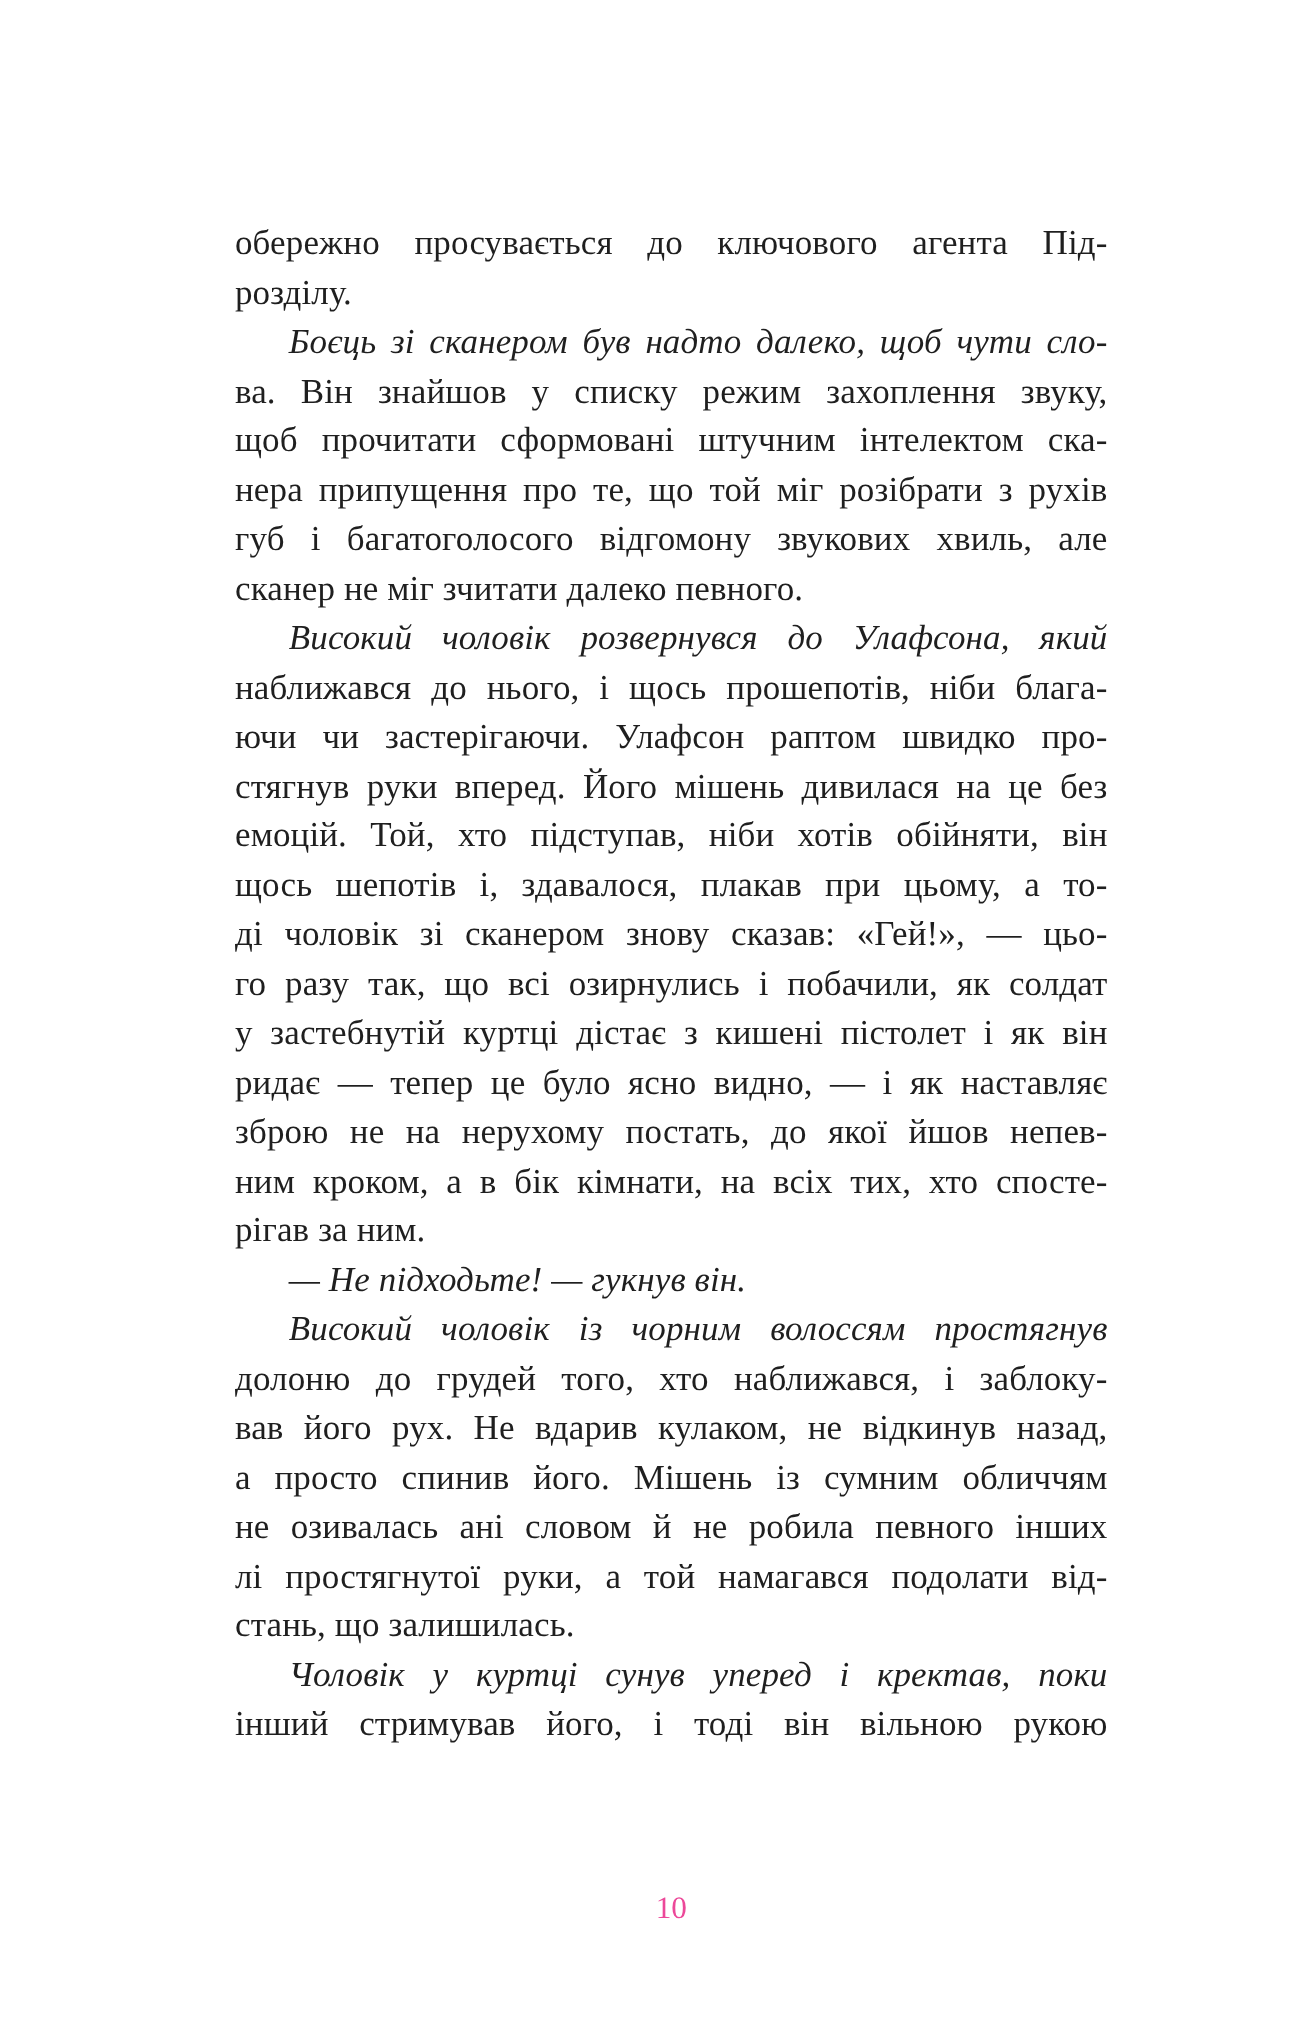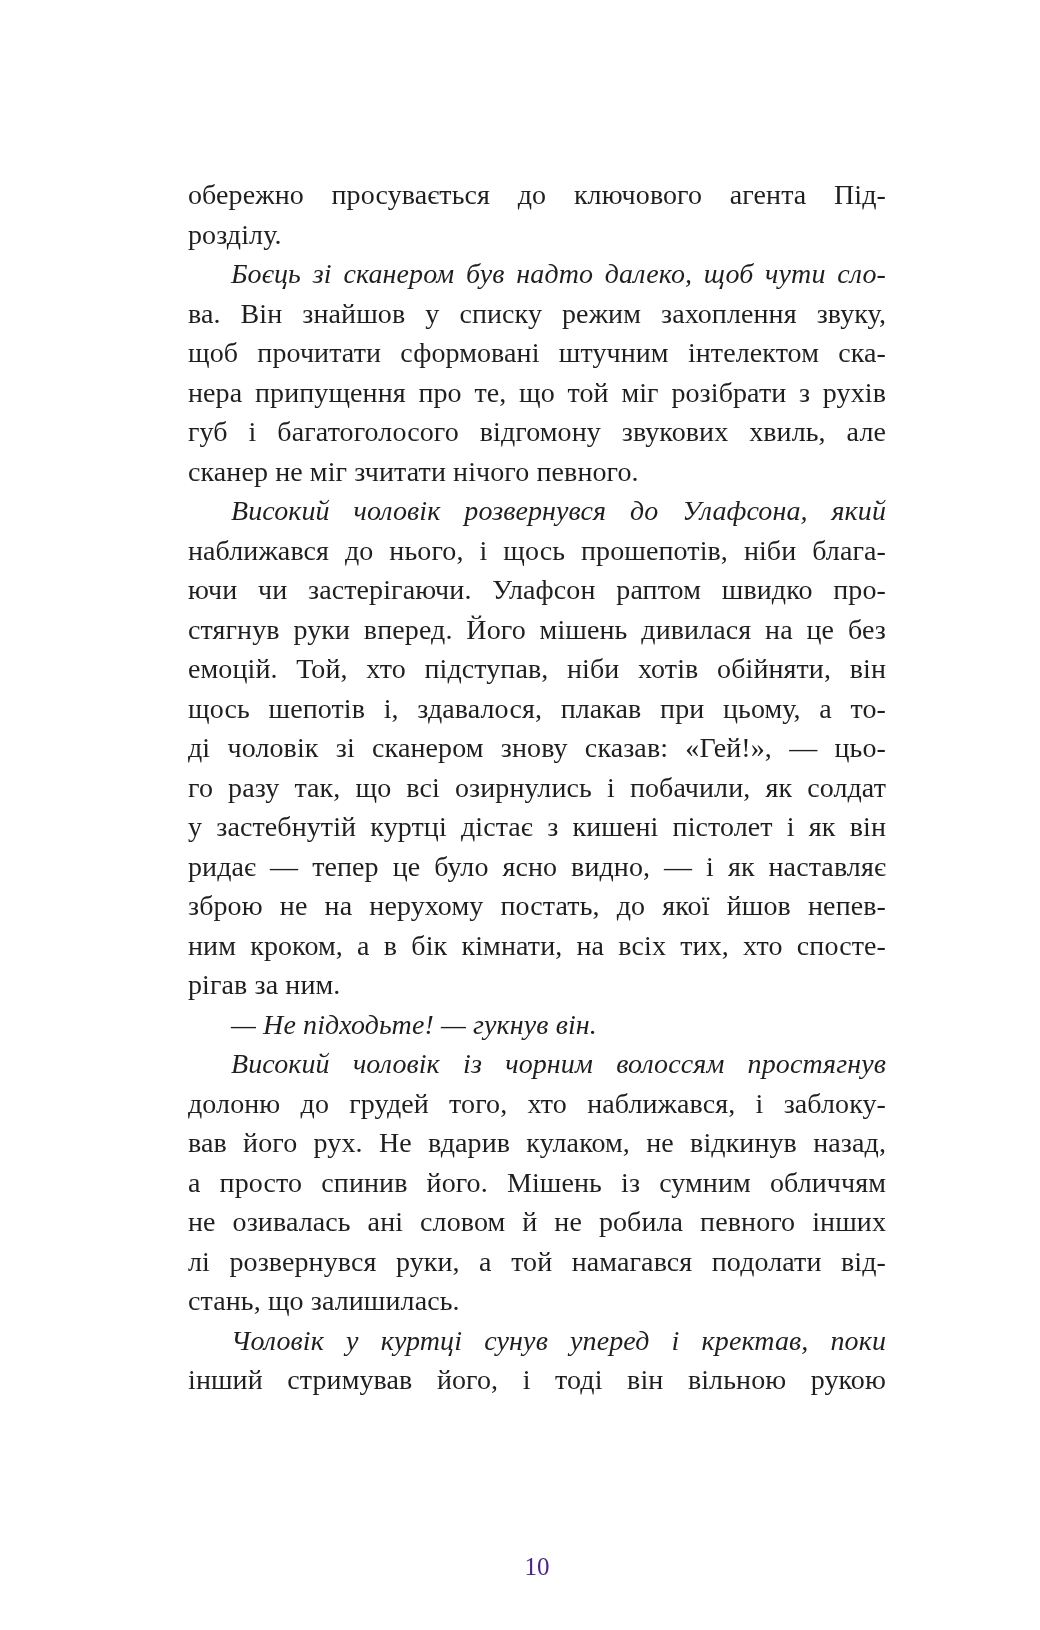--- a/index.html
+++ b/index.html
@@ -46,24 +46,24 @@
   .line.first-indent {
     text-indent: 43px;
     font-style: italic;
   }
   .line.last-line {
     text-align-last: left;
   }
   .page-number {
     position: absolute;
     left: 188px;
-    top: 1552px;
+    top: 1512px;
     width: 698px;
     text-align: center;
-    color: #4c1d95;
+    color: #ec4899;
     font-size: 25px;
     line-height: 30px;
   }
 </style>
 </head>
 <body>
 
 <div class="page">
 
   <div class="text-block">
@@ -71,21 +71,21 @@
   <div class="paragraph">
         <div class="line">обережно просувається до ключового агента Під-</div>
         <div class="line last-line">розділу.</div>
       </div>
       <div class="paragraph">
         <div class="line first-indent">Боєць зі сканером був надто далеко, щоб чути сло-</div>
         <div class="line">ва. Він знайшов у списку режим захоплення звуку,</div>
         <div class="line">щоб прочитати сформовані штучним інтелектом ска-</div>
         <div class="line">нера припущення про те, що той міг розібрати з рухів</div>
         <div class="line">губ і багатоголосого відгомону звукових хвиль, але</div>
-        <div class="line last-line">сканер не міг зчитати нічого певного.</div>
+        <div class="line last-line">сканер не міг зчитати далеко певного.</div>
       </div>
       <div class="paragraph">
         <div class="line first-indent">Високий чоловік розвернувся до Улафсона, який</div>
         <div class="line">наближався до нього, і щось прошепотів, ніби блага-</div>
         <div class="line">ючи чи застерігаючи. Улафсон раптом швидко про-</div>
         <div class="line">стягнув руки вперед. Його мішень дивилася на це без</div>
         <div class="line">емоцій. Той, хто підступав, ніби хотів обійняти, він</div>
         <div class="line">щось шепотів і, здавалося, плакав при цьому, а то-</div>
         <div class="line">ді чоловік зі сканером знову сказав: «Гей!», — цьо-</div>
         <div class="line">го разу так, що всі озирнулись і побачили, як солдат</div>
@@ -97,21 +97,21 @@
       </div>
       <div class="paragraph">
         <div class="line first-indent last-line">— Не підходьте! — гукнув він.</div>
       </div>
       <div class="paragraph">
         <div class="line first-indent">Високий чоловік із чорним волоссям простягнув</div>
         <div class="line">долоню до грудей того, хто наближався, і заблоку-</div>
         <div class="line">вав його рух. Не вдарив кулаком, не відкинув назад,</div>
         <div class="line">а просто спинив його. Мішень із сумним обличчям</div>
         <div class="line">не озивалась ані словом й не робила певного інших</div>
-        <div class="line">лі розвернувся руки, а той намагався подолати від-</div>
+        <div class="line">лі простягнутої руки, а той намагався подолати від-</div>
         <div class="line last-line">стань, що залишилась.</div>
       </div>
       <div class="paragraph">
         <div class="line first-indent">Чоловік у куртці сунув уперед і кректав, поки</div>
         <div class="line">інший стримував його, і тоді він вільною рукою</div>
       </div>
     </div>
 
   <div class="page-number">10</div>
 

